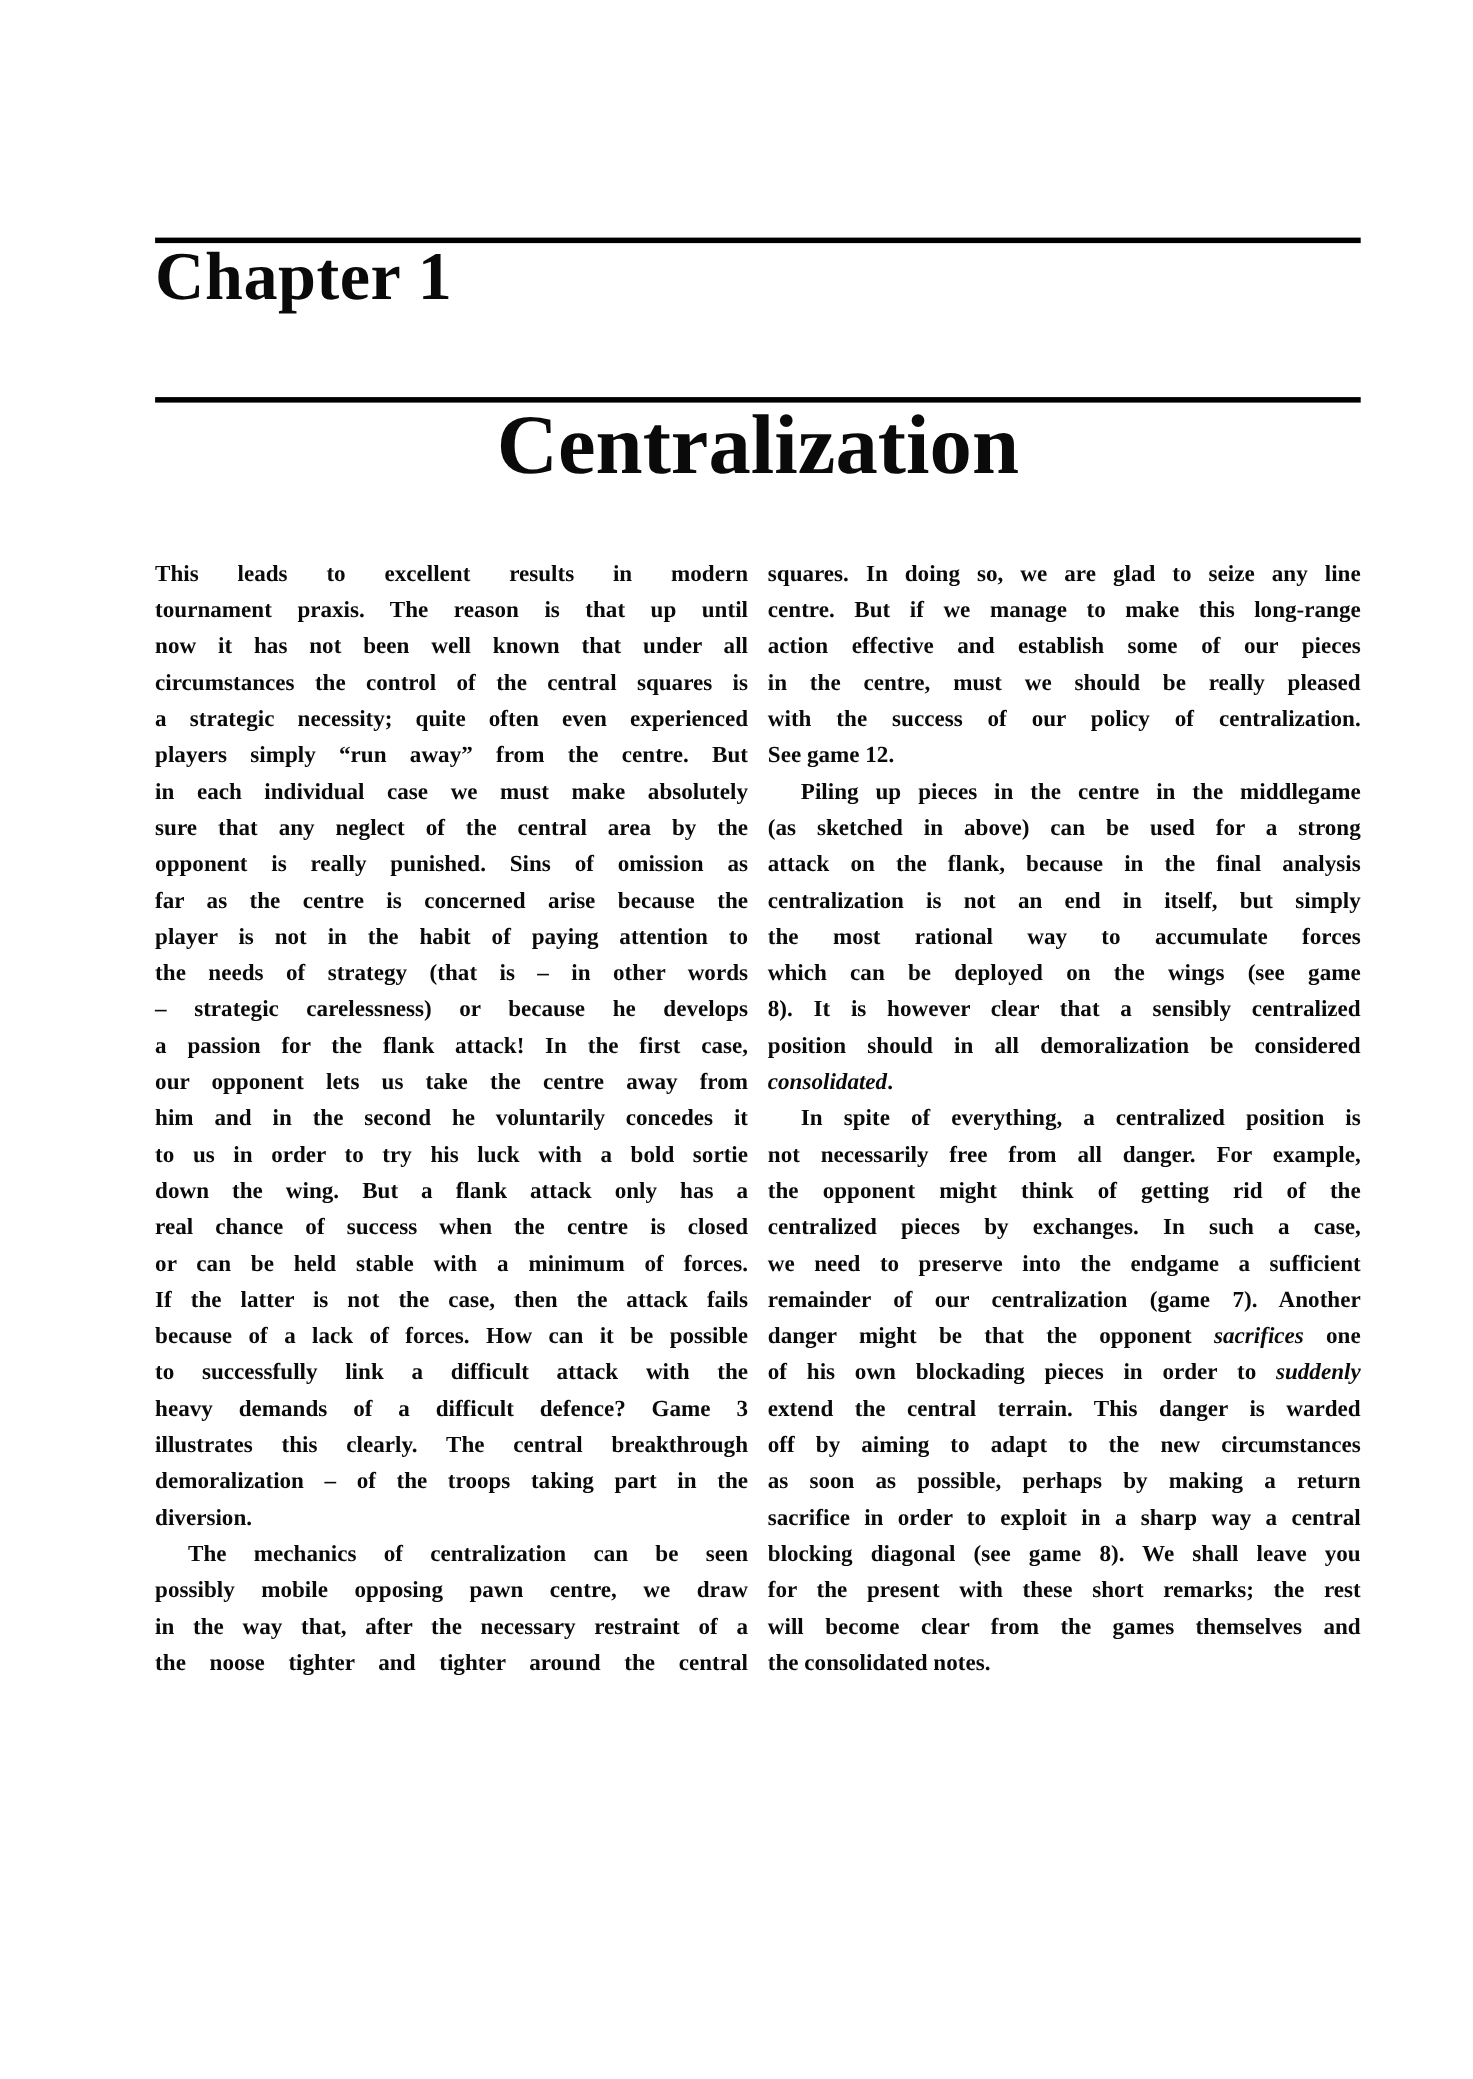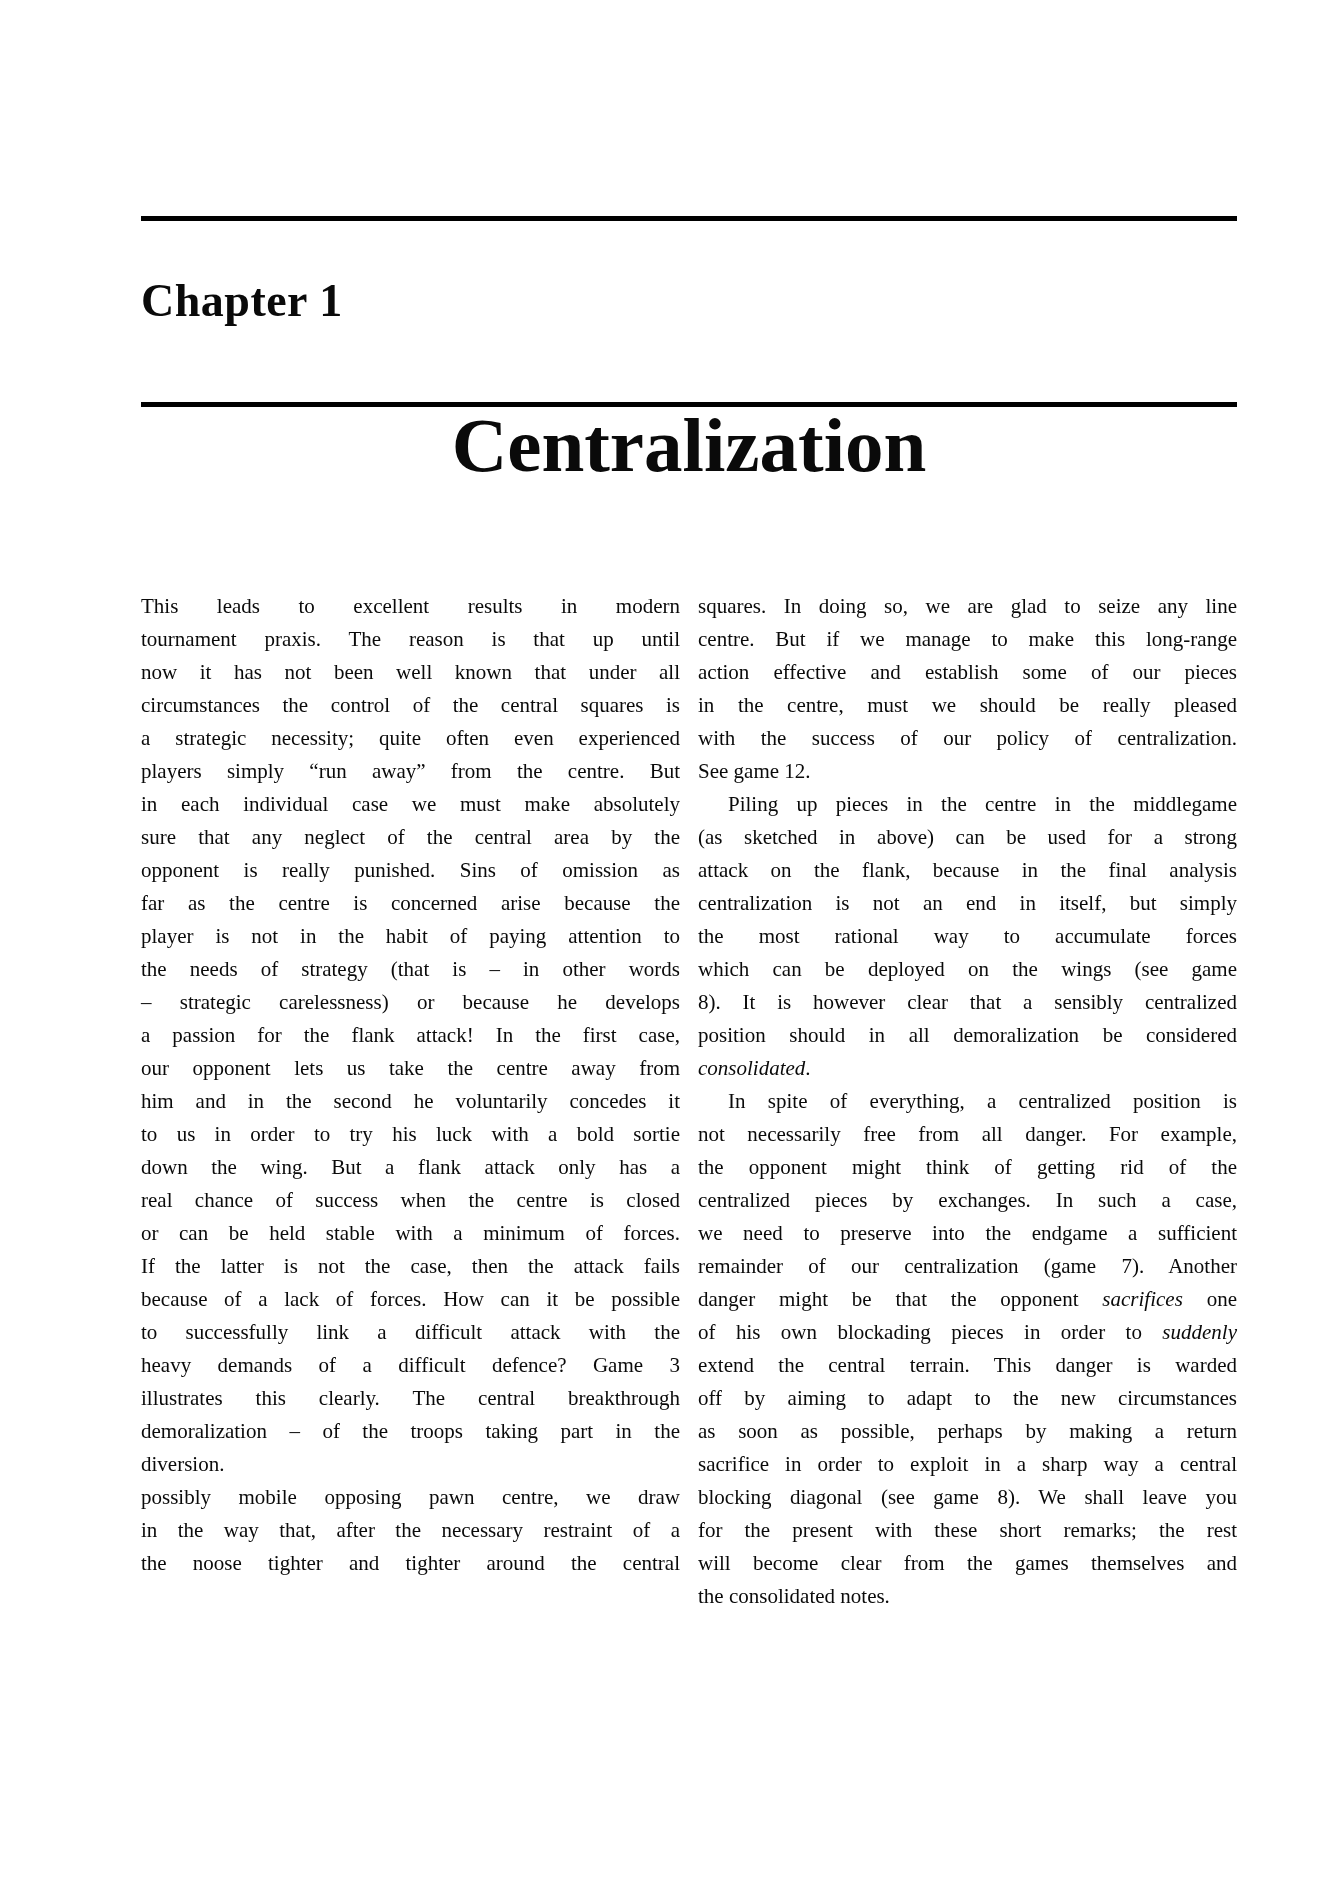--- a/index.html
+++ b/index.html
@@ -8,28 +8,28 @@
     width: 1339px; height: 1890px;
     position: relative; overflow: hidden;
     font-family: "Liberation Serif", serif;
     color: #0a0a0a;
   }
   .content { position: absolute; left: 141px; top: 0; width: 1096px; }
   .rule { height: 5px; background: #000; }
   .rule-top { margin-top: 216px; }
   .rule-mid { margin-top: 78px; }
   .chapter {
-    font-size: 46px; font-weight: bold; line-height: 1;
-    margin-top: 57px; letter-spacing: 0.5px;
+    font-size: 62px; font-weight: bold; line-height: 1;
+    letter-spacing: 0.5px;
   }
   .title {
     font-size: 77px; font-weight: bold; text-align: center;
     line-height: 1; 
   }
-  .columns { display: flex; gap: 18px; margin-top: 106px; }
+  .columns { display: flex; gap: 18px; margin-top: 62px; font-weight: bold; }
   .column { flex: 1; min-width: 0; font-size: 21px; line-height: 33px; }
   .line {
     text-align: justify;
     text-align-last: justify;
     -moz-text-align-last: justify;
   }
   .line.final { text-align-last: left; -moz-text-align-last: left; }
   .line.indent { text-indent: 30px; }
 </style>
 </head>
@@ -62,20 +62,21 @@
         <div class="line">down the wing. But a flank attack only has a</div>
         <div class="line">real chance of success when the centre is closed</div>
         <div class="line">or can be held stable with a minimum of forces.</div>
         <div class="line">If the latter is not the case, then the attack fails</div>
         <div class="line">because of a lack of forces. How can it be possible</div>
         <div class="line">to successfully link a difficult attack with the</div>
         <div class="line">heavy demands of a difficult defence? Game 3</div>
         <div class="line">illustrates this clearly. The central breakthrough</div>
         <div class="line">demoralization – of the troops taking part in the</div>
         <div class="line final">diversion.</div>
+        <div class="line indent">The mechanics of centralization can be seen</div>
         <div class="line">possibly mobile opposing pawn centre, we draw</div>
         <div class="line">in the way that, after the necessary restraint of a</div>
         <div class="line">the noose tighter and tighter around the central</div>
       </div>
     <div class="column">
         <div class="line">squares. In doing so, we are glad to seize any line</div>
         <div class="line">centre. But if we manage to make this long-range</div>
         <div class="line">action effective and establish some of our pieces</div>
         <div class="line">in the centre, must we should be really pleased</div>
         <div class="line">with the success of our policy of centralization.</div>

